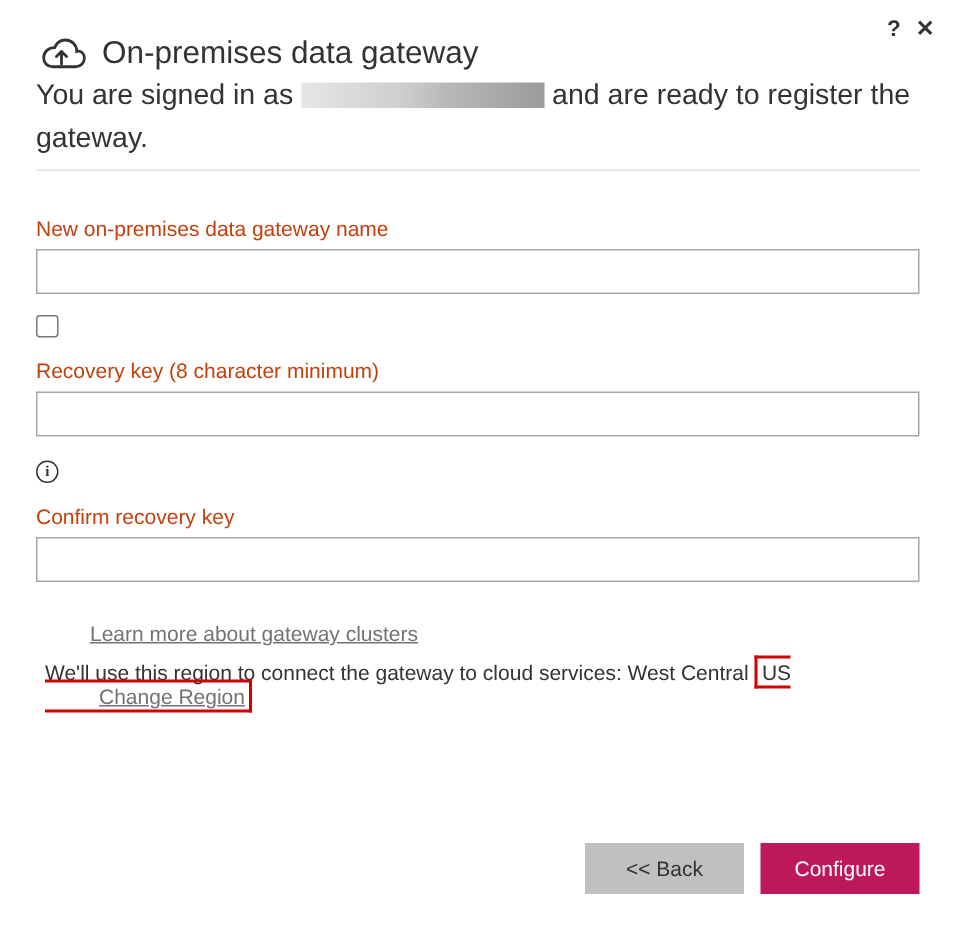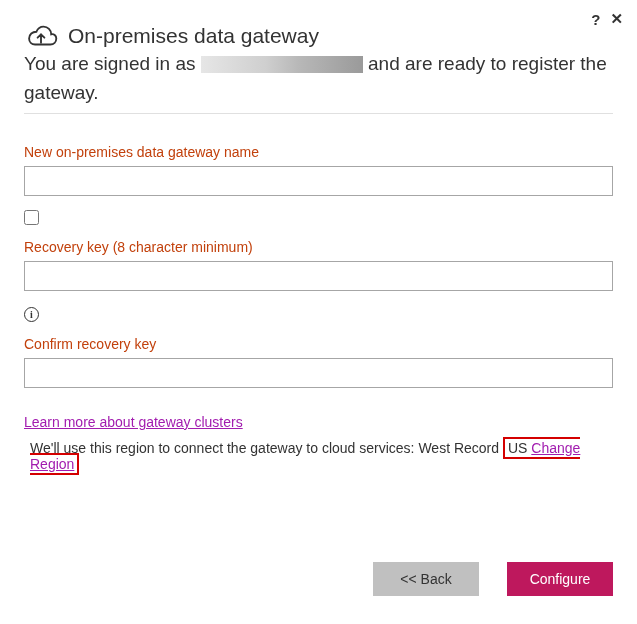--- a/index.html
+++ b/index.html
@@ -86,41 +86,42 @@
       width: 15px; height: 15px;
       border: 1.5px solid #333;
       border-radius: 50%;
       align-items: center; justify-content: center;
       font-size: 10px; font-weight: bold;
       font-family: Georgia, serif;
       flex-shrink: 0;
       margin-top: 2px;
     }
     .link {
-      color: #a21caf;
+      color: #737373;
       text-decoration: underline;
       cursor: pointer;
+      margin-left: 36px;
     }
     .learn-more { margin-top: 26px; display: inline-block; }
     .region-row {
       margin-top: 10px;
       font-size: 14px;
       padding-left: 6px;
     }
     .highlight-box {
       border: 2px solid #d40000;
       padding: 1px 3px;
       display: inline;
     }
     .footer {
       position: absolute;
       bottom: 28px;
       right: 24px;
       display: flex;
-      gap: 28px;
+      gap: 11px;
     }
     .btn {
       height: 34px;
       min-width: 106px;
       border: none;
       font-size: 14px;
       cursor: pointer;
       font-family: inherit;
     }
     .btn-back { background: #c0c0c0; color: #333; }
@@ -165,20 +166,20 @@
   </div>
 
   <div class="field-block">
     <label class="lbl">Confirm recovery key</label>
     <input type="password" value="" style="">
   </div>
 
   <a class="link learn-more">Learn more about gateway clusters</a>
 
   <div class="region-row">
-    <span>We'll use this region to connect the gateway to cloud services: West Record </span><span class="highlight-box"><span>US </span><a class="link">Change Region</a></span>
+    <span>We'll use this region to connect the gateway to cloud services: West Central </span><span class="highlight-box"><span>US </span><a class="link">Change Region</a></span>
   </div>
 </div>
 
 <div class="footer">
   <button class="btn btn-back">&lt;&lt;  Back</button>
   <button class="btn btn-primary">Configure</button>
 </div>
 
 </body></html>

